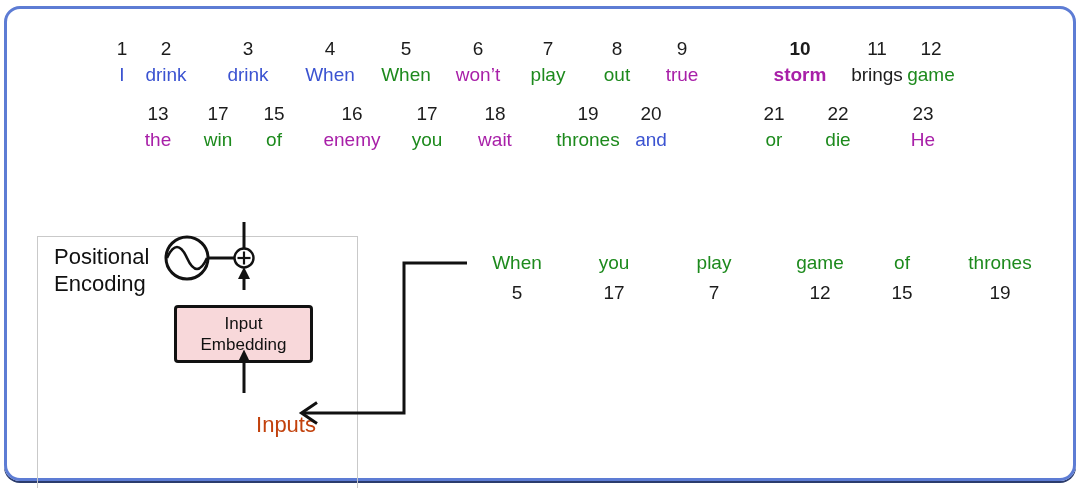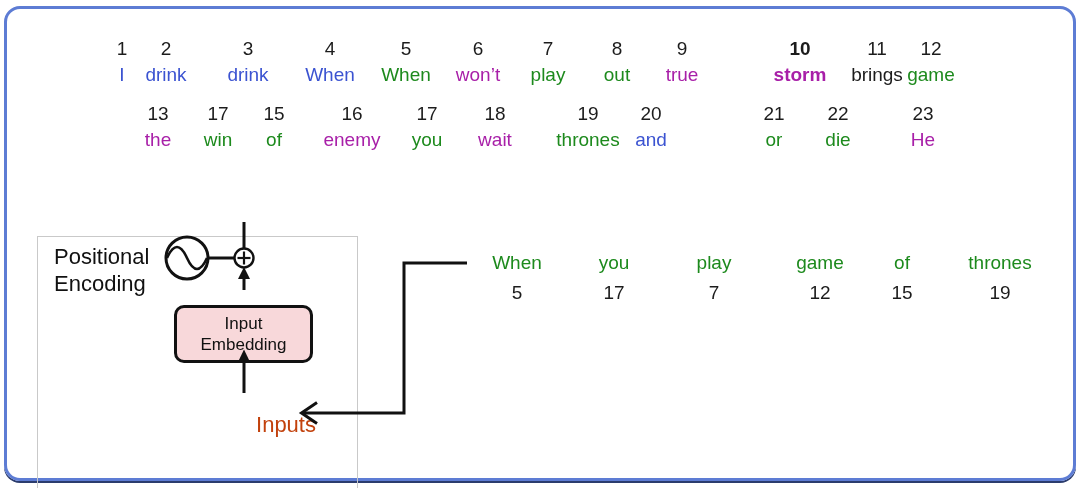--- a/index.html
+++ b/index.html
@@ -35,21 +35,21 @@
     border:1.5px solid var(--diagram-box-border); box-sizing:border-box;
     background:transparent;
   }
   .pe-label{
     position:absolute; left:16px; top:6px; width:116px;
     font-size:22px; line-height:27px; color:#111;
   }
   .emb-box{
     position:absolute; left:136px; top:68px; width:139px; height:58px;
     box-sizing:border-box; border:3.5px solid var(--stroke-black);
-    border-radius:10px; background:var(--embedding-fill);
+    border-radius:4px; background:var(--embedding-fill);
     display:flex; align-items:center; justify-content:center;
   }
   .emb-label{
     width:96px; text-align:center; font-size:17px; line-height:21px; color:#111;
   }
   .inputs-label{
     position:absolute; left:208px; top:175px; width:80px;
     font-size:22px; line-height:26px; color:#c2410c; text-align:center;
   }
   svg.overlay{

